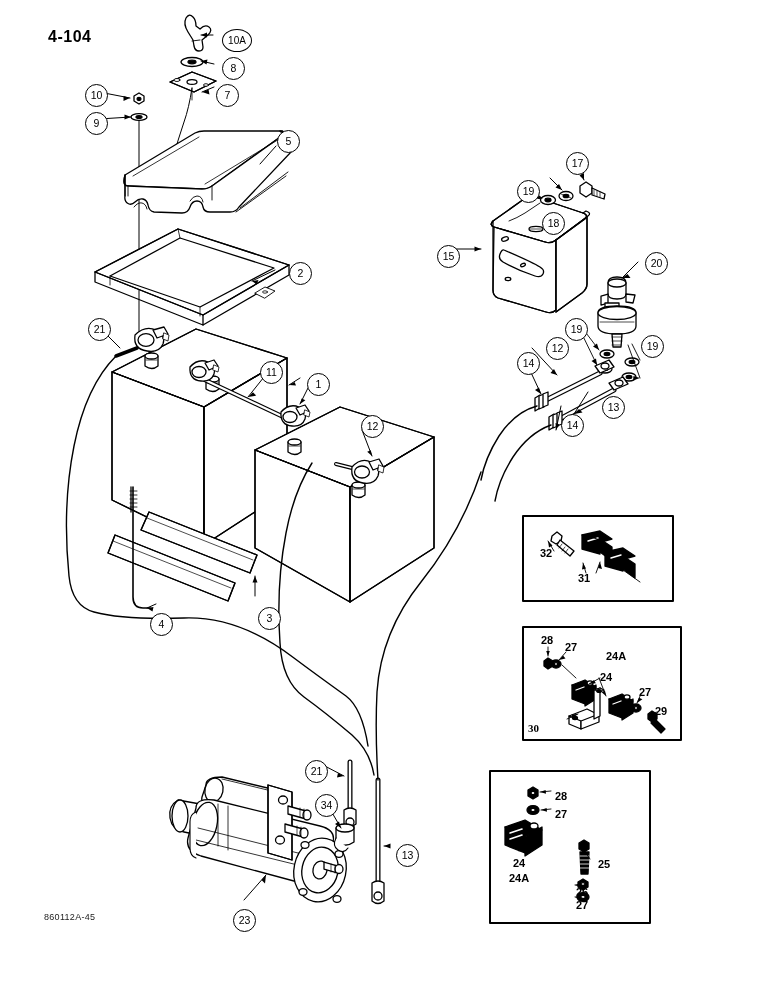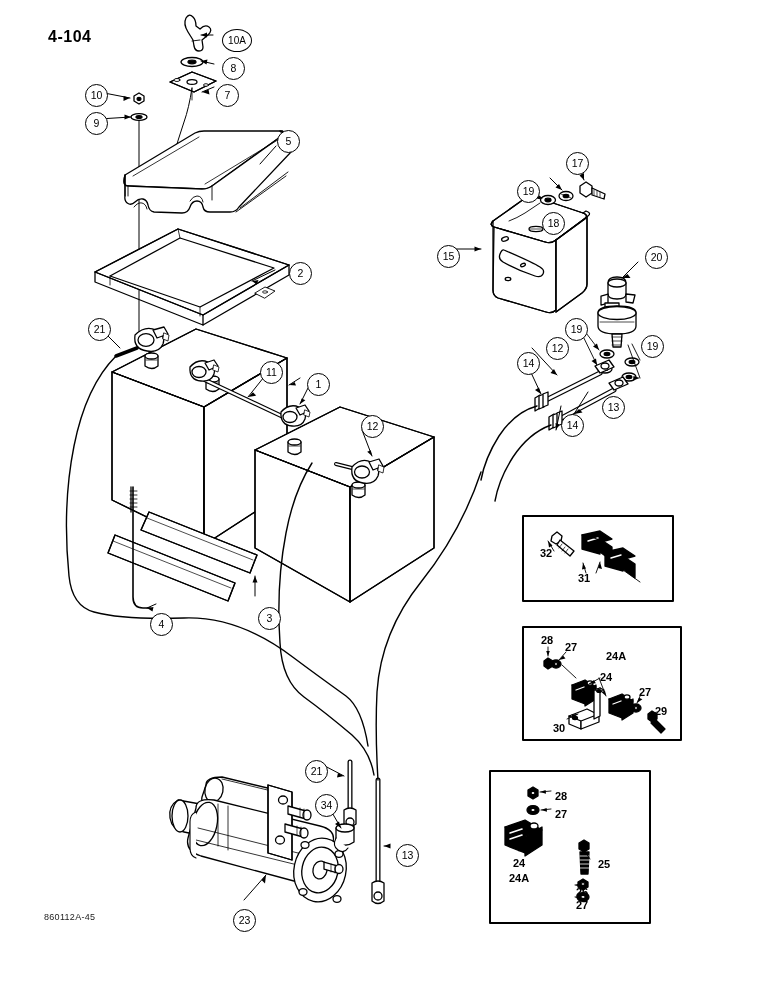--- a/index.html
+++ b/index.html
@@ -624,21 +624,21 @@
       <div class="callout c-sm" style="left: 88px; top: 318px;">21</div>
       <div class="callout c-sm" style="left: 260px; top: 361px;">11</div>
       <div class="callout c-sm" style="left: 307px; top: 373px;">1</div>
       <div class="callout c-sm" style="left: 361px; top: 415px;">12</div>
       <div class="callout c-sm" style="left: 150px; top: 613px;">4</div>
       <div class="callout c-sm" style="left: 258px; top: 607px;">3</div>
       <div class="callout c-sm" style="left: 566px; top: 152px;">17</div>
       <div class="callout c-sm" style="left: 542px; top: 164px; margin-top: 48px;">18</div>
       <div class="callout c-sm" style="left: 517px; top: 180px;">19</div>
       <div class="callout c-sm" style="left: 437px; top: 245px;">15</div>
-      <div class="callout c-sm" style="left: 645px; top: 246px;">20</div>
+      <div class="callout c-sm" style="left: 645px; top: 252px;">20</div>
       <div class="callout c-sm" style="left: 565px; top: 318px;">19</div>
       <div class="callout c-sm" style="left: 641px; top: 335px;">19</div>
       <div class="callout c-sm" style="left: 546px; top: 337px;">12</div>
       <div class="callout c-sm" style="left: 517px; top: 352px;">14</div>
       <div class="callout c-sm" style="left: 602px; top: 396px;">13</div>
       <div class="callout c-sm" style="left: 561px; top: 414px;">14</div>
       <div class="callout c-sm" style="left: 305px; top: 760px;">21</div>
       <div class="callout c-sm" style="left: 315px; top: 794px;">34</div>
       <div class="callout c-sm" style="left: 396px; top: 844px;">13</div>
       <div class="callout c-sm" style="left: 233px; top: 909px;">23</div>
@@ -646,21 +646,21 @@
 
   <div class="callout-layer" id="inset-label-layer">
       <div class="plainnum" style="left: 540px; top: 547px;">32</div>
       <div class="plainnum" style="left: 578px; top: 572px;">31</div>
       <div class="plainnum" style="left: 541px; top: 634px;">28</div>
       <div class="plainnum" style="left: 565px; top: 641px;">27</div>
       <div class="plainnum" style="left: 606px; top: 650px;">24A</div>
       <div class="plainnum" style="left: 600px; top: 671px;">24</div>
       <div class="plainnum" style="left: 639px; top: 686px;">27</div>
       <div class="plainnum" style="left: 655px; top: 705px;">29</div>
-      <div class="plainnum" style="left: 553px; top: 722px;">30</div>
+      <div class="plainnum" style="left: 528px; top: 722px; font-family: Liberation Serif, serif;">30</div>
       <div class="plainnum" style="left: 555px; top: 790px;">28</div>
       <div class="plainnum" style="left: 555px; top: 808px;">27</div>
       <div class="plainnum" style="left: 513px; top: 857px;">24</div>
       <div class="plainnum" style="left: 509px; top: 872px;">24A</div>
       <div class="plainnum" style="left: 578px; top: 858px; margin-left: 20px;">25</div>
       <div class="plainnum" style="left: 576px; top: 886px;">26</div>
       <div class="plainnum" style="left: 576px; top: 899px;">27</div>
     </div>
 
   <div id="footer-code">860112A-45</div>

